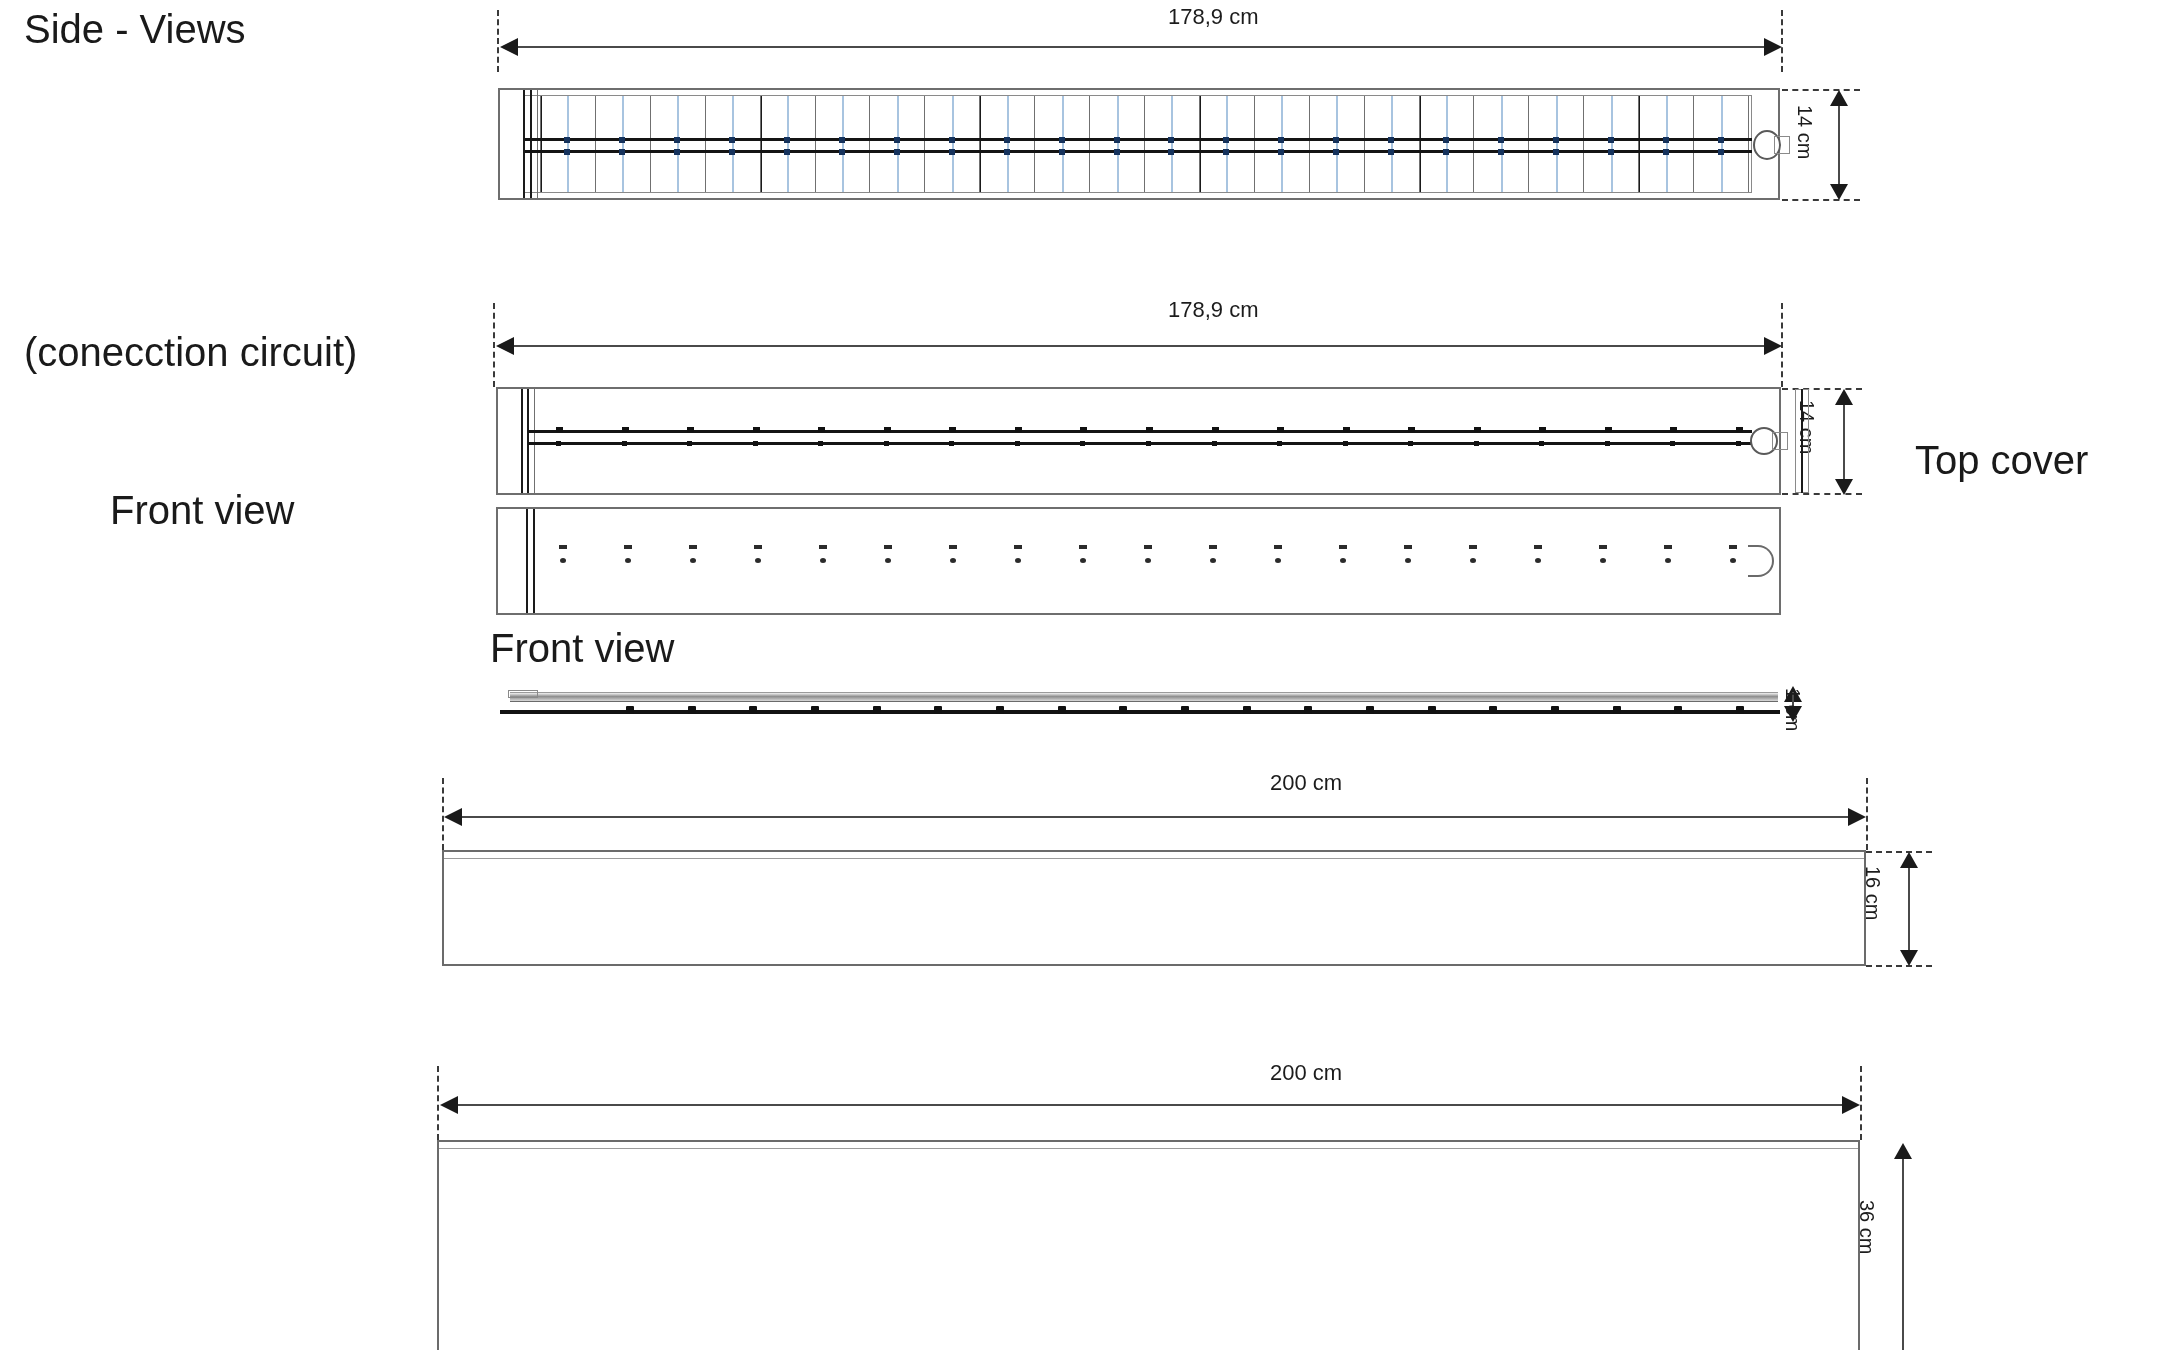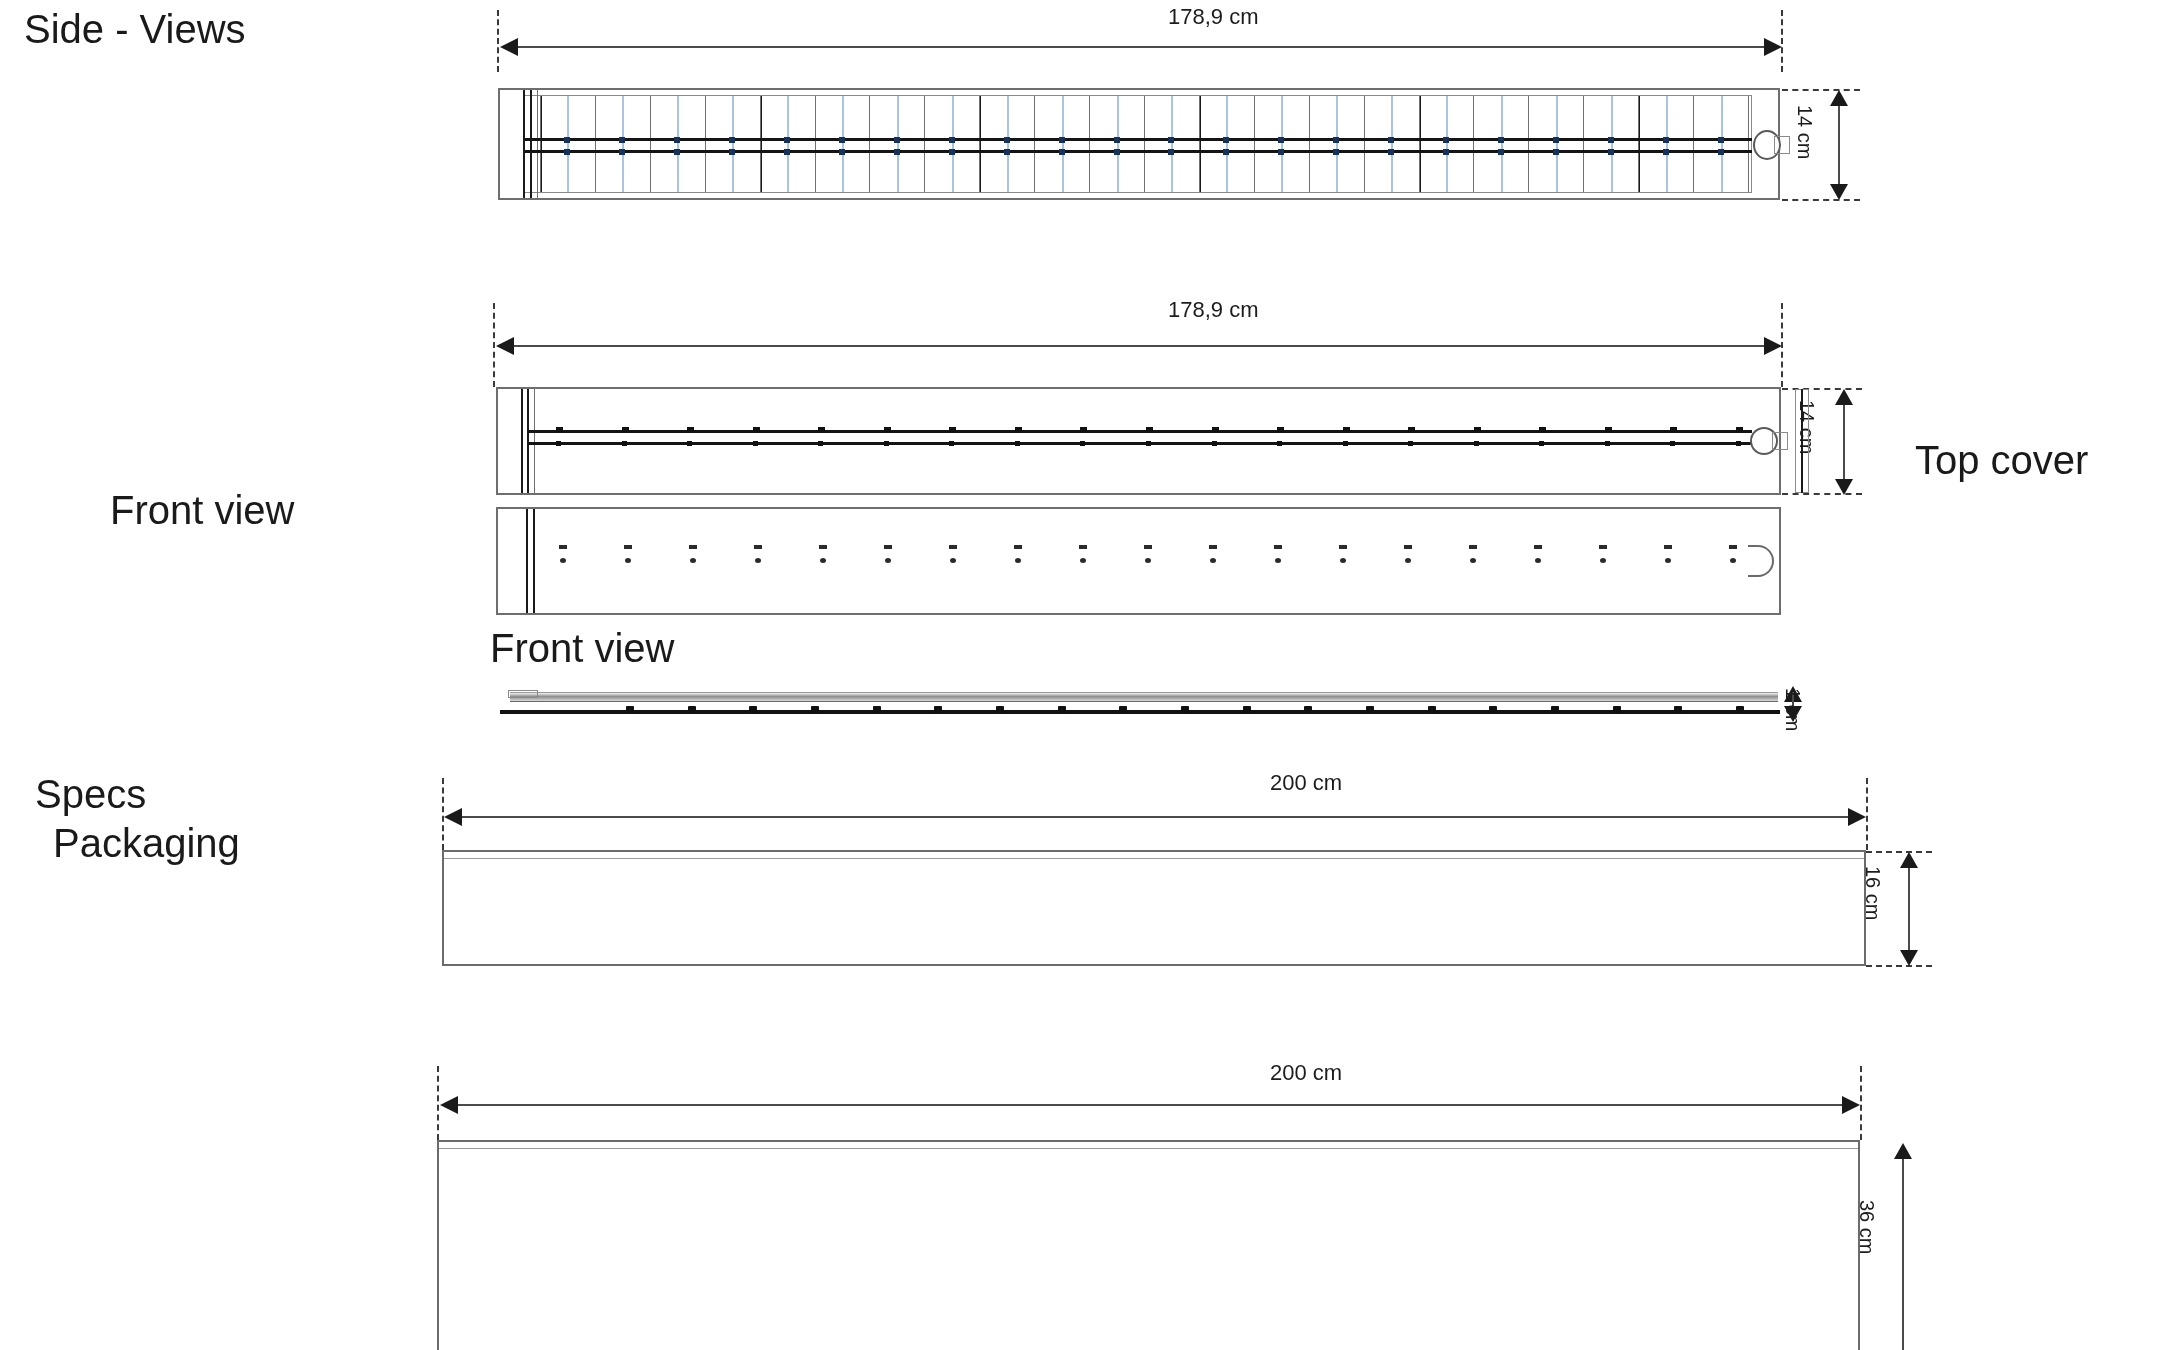--- a/index.html
+++ b/index.html
@@ -311,20 +311,21 @@
   <div class="box-thin" style="left:1774px; top:136px; width:16px; height:18px;"></div>
 
   <div class="ext-line-h" style="left:1782px; top:89px; width:78px;"></div>
   <div class="ext-line-h" style="left:1782px; top:199px; width:78px;"></div>
   <div class="dim-line-v" style="left:1838px; top:95px; height:100px;"></div>
   <div class="arrow arrow-up" style="left:1830px; top:90px;"></div>
   <div class="arrow arrow-down" style="left:1830px; top:184px;"></div>
   <div class="dim-text-v" style="left:1816px; top:105px;">14 cm</div>
 
   <div class="label-group" style="left:24px; top:328px;">
+    <div>(conecction circuit)</div>
   </div>
 
   <div class="label label-big" style="left:110px; top:487px;">Front view</div>
 
   <div class="dim-text" style="left:1168px; top:297px;">178,9 cm</div>
 
   <div class="ext-line" style="left:493px; top:303px; height:84px;"></div>
   <div class="ext-line" style="left:1781px; top:303px; height:84px;"></div>
   <div class="dim-line-h" style="left:502px; top:345px; width:1276px;"></div>
   <div class="arrow arrow-left" style="left:496px; top:337px;"></div>
@@ -463,24 +464,20 @@
       <div class="sv-dot" style="left:1613px; top:706px;"></div>
       <div class="sv-dot" style="left:1674px; top:706px;"></div>
       <div class="sv-dot" style="left:1736px; top:706px;"></div>
     </div>
 
   <div class="arrow arrow-up" style="left:1784px; top:686px;"></div>
   <div class="dim-line-v" style="left:1792px; top:692px; height:20px;"></div>
   <div class="arrow arrow-down" style="left:1784px; top:706px;"></div>
   <div class="dim-text-v" style="left:1804px; top:688px;">1 cm</div>
 
-  <div class="label-group" style="left:35px; top:770px;">
-    <div>Specs</div>
-    <div style="padding-left:18px;">Packaging</div>
-  </div>
 
   <div class="dim-text" style="left:1270px; top:770px;">200 cm</div>
 
   <div class="ext-line" style="left:442px; top:778px; height:72px;"></div>
   <div class="ext-line" style="left:1866px; top:778px; height:72px;"></div>
   <div class="dim-line-h" style="left:450px; top:816px; width:1413px;"></div>
   <div class="arrow arrow-left" style="left:444px; top:808px;"></div>
   <div class="arrow arrow-right" style="left:1848px; top:808px;"></div>
 
   <div class="pkg-box" style="left:442px; top:850px; width:1424px; height:116px;"></div>

